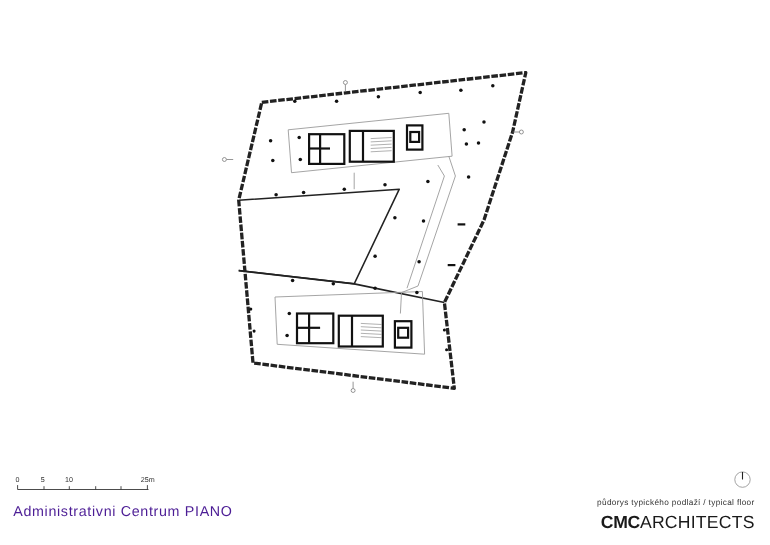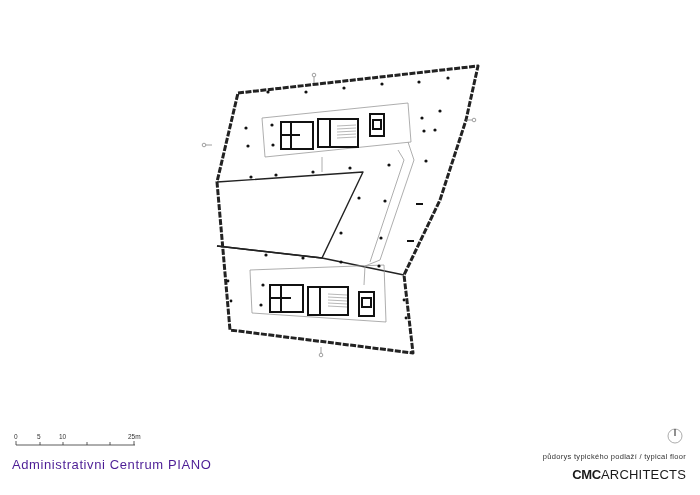--- a/index.html
+++ b/index.html
@@ -2,21 +2,21 @@
 <html><head>
   <meta charset="utf-8">
   <style>
     html, body { margin: 0; padding: 0; background: #ffffff; }
     body { width: 700px; height: 495px; position: relative; overflow: hidden; font-family: "Liberation Sans", sans-serif; color: #222; }
     #plan { position: absolute; left: 0; top: 0; width: 700px; height: 495px; }
     .scalebar { position: absolute; left: 14px; top: 433px; width: 130px; height: 16px; }
     .scalebar .tick-label { position: absolute; top: 0; font-size: 6.5px; color: #333; }
     .title { position: absolute; left: 12px; top: 457px; font-size: 13px; letter-spacing: 0.6px; color: #4c1d95; font-weight: normal; }
     .subtitle { position: absolute; right: 14px; top: 452px; font-size: 7.5px; color: #333; letter-spacing: 0.3px; text-align: right; }
-    .brand { position: absolute; right: 14px; top: 467px; font-size: 13px; color: #1a1a1a; letter-spacing: 0.2px; }
+    .brand { position: absolute; right: 14px; top: 467px; font-size: 16px; color: #1a1a1a; letter-spacing: 0.2px; }
     .brand b { font-weight: 900; letter-spacing: -0.3px; }
     .north { position: absolute; left: 667px; top: 428px; width: 16px; height: 16px; }
   </style>
 </head>
 <body>
 
 <svg id="plan" viewBox="0 0 700 495" xmlns="http://www.w3.org/2000/svg">
 
   <g fill="none" stroke="#222" stroke-linejoin="round">
 

